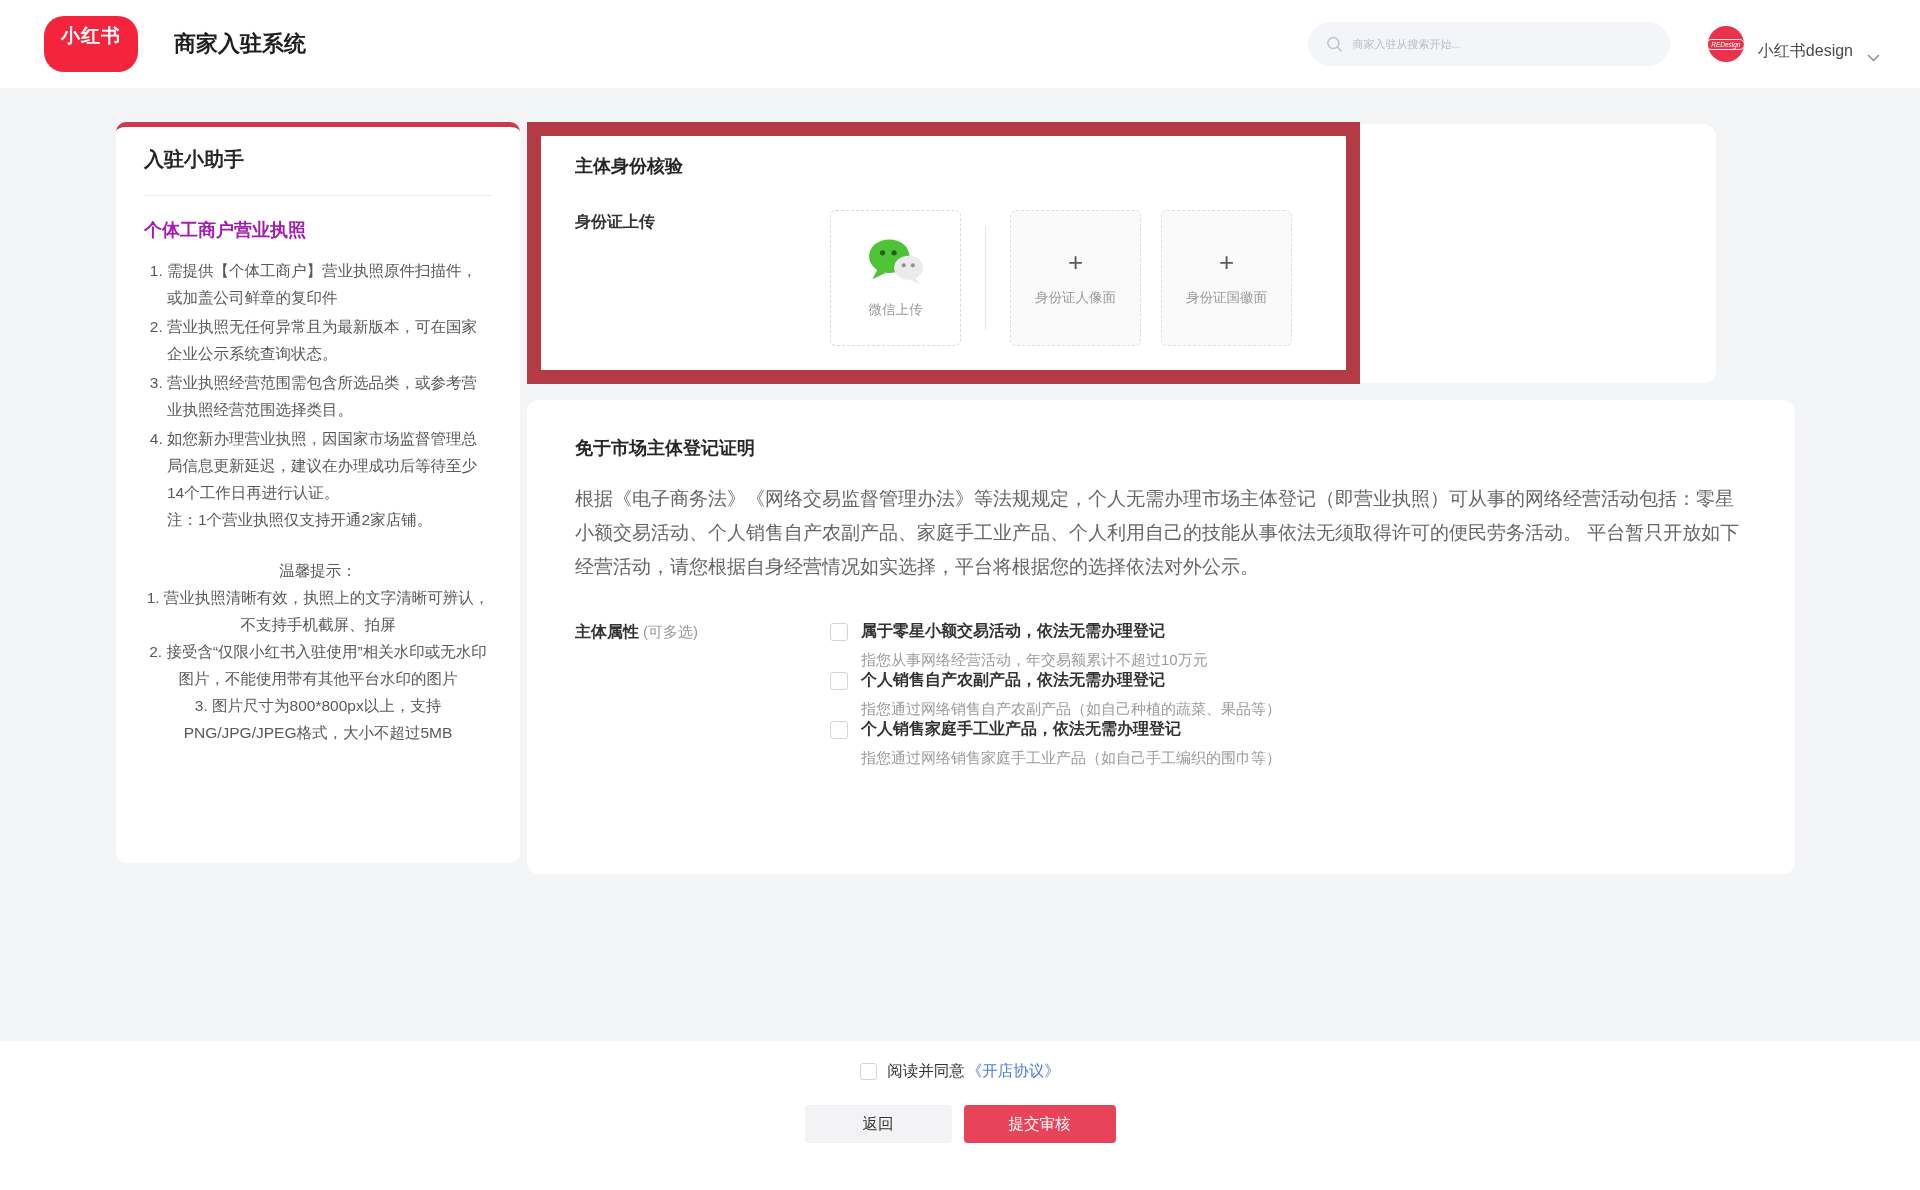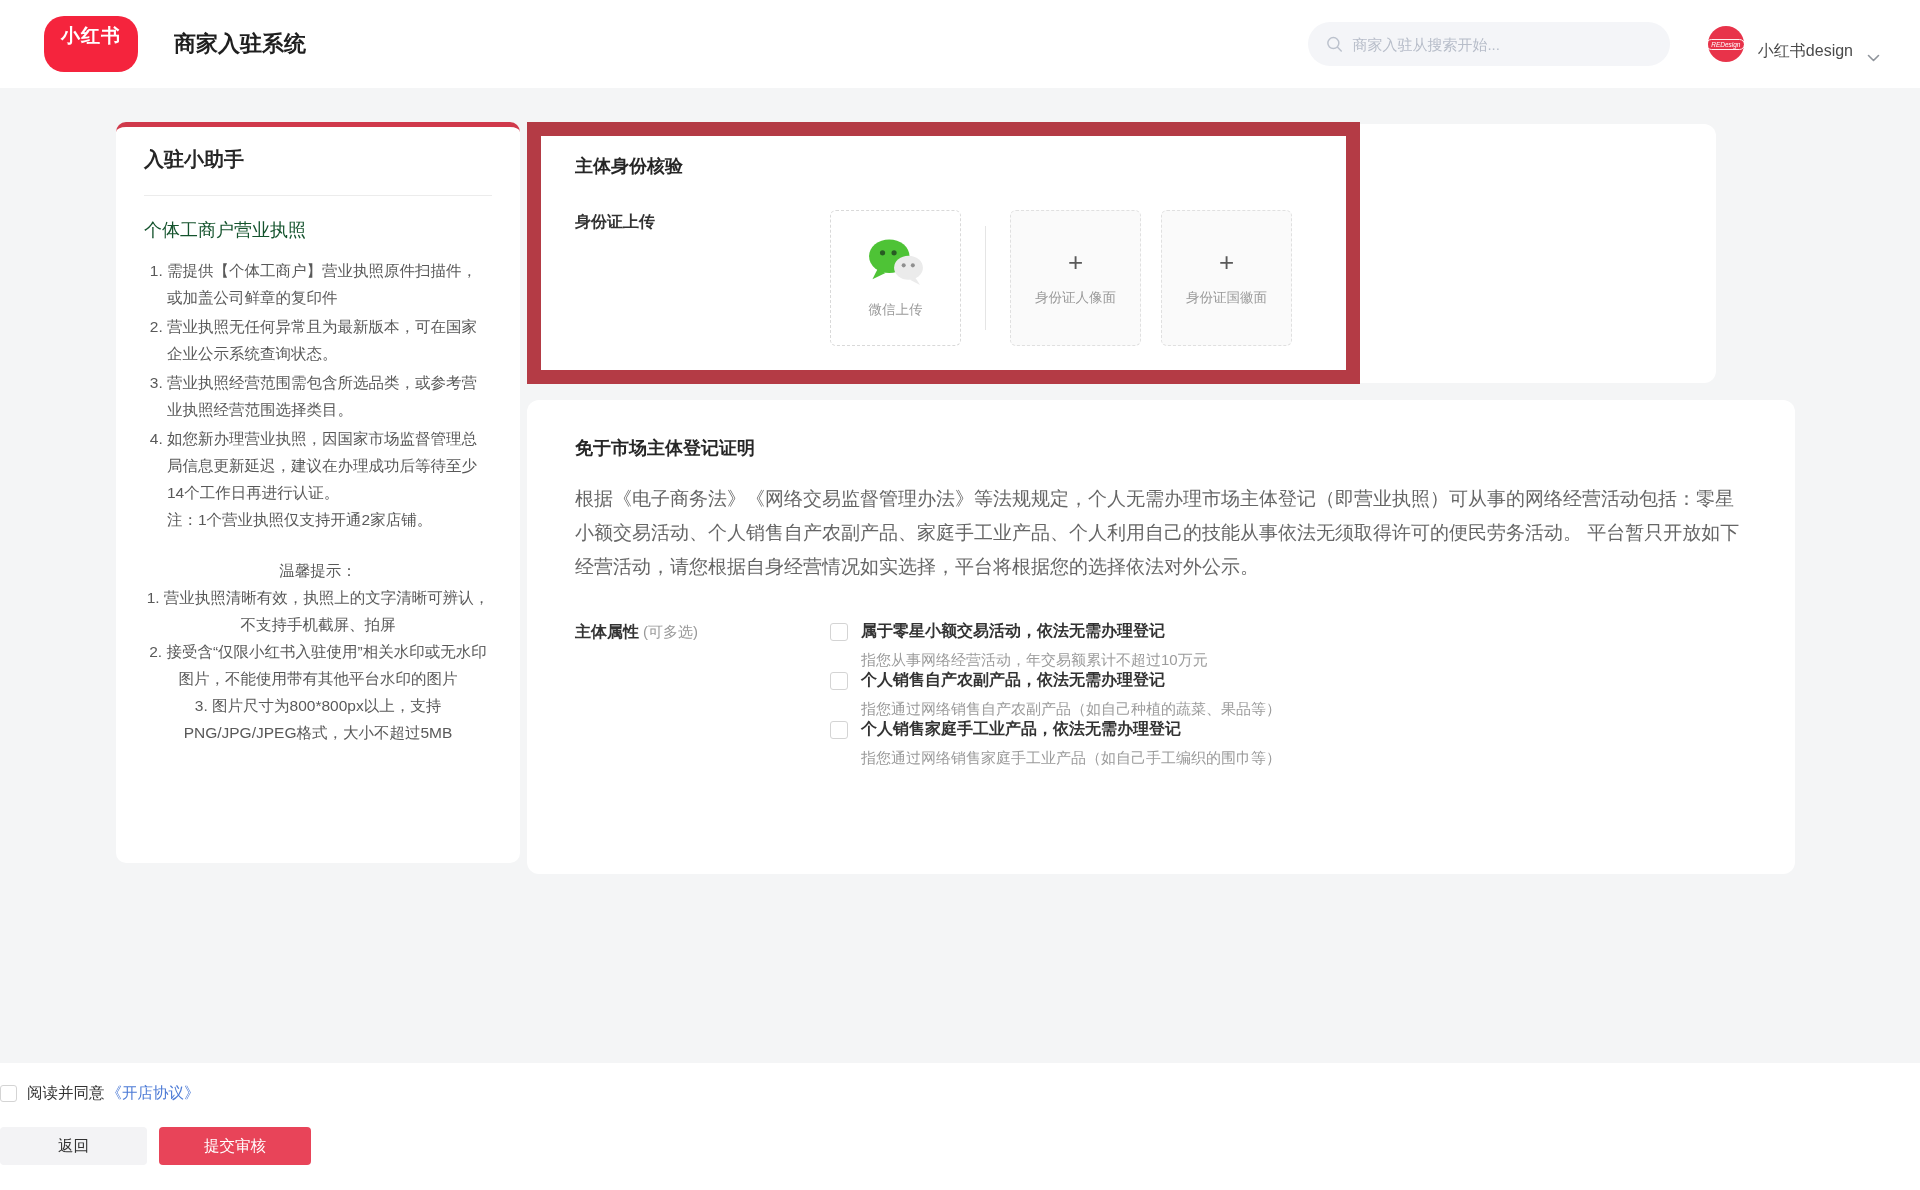--- a/index.html
+++ b/index.html
@@ -5,35 +5,35 @@
   * { margin:0; padding:0; box-sizing:border-box; }
   html,body { width:1920px; height:1190px; }
   body { font-family:"Liberation Sans","DejaVu Sans",sans-serif; background:#fff; color:#333; }
   .screen { position:relative; width:1920px; height:1190px; overflow:hidden; background:#fff; }
 
   
   .header { position:absolute; top:0; left:0; width:1920px; height:88px; background:#fff; display:flex; align-items:center; padding:0 40px 0 44px; }
   .logo-pill { background:#f5243d; color:#fff; font-weight:bold; font-size:19px; letter-spacing:1px; height:56px; line-height:40px; padding:0 17px; border-radius:20px; cursor:pointer; }
   .app-title { font-size:22px; font-weight:bold; color:#1f1f1f; margin-left:36px; }
   .search-box { margin-left:auto; width:362px; height:44px; background:#f4f5f8; border-radius:22px; display:flex; align-items:center; padding:0 18px; gap:10px; }
-  .search-box input { border:none; outline:none; background:transparent; font-size:15px; color:#0369a1; width:100%; font-family:inherit; }
+  .search-box input { border:none; outline:none; background:transparent; font-size:11px; color:#0369a1; width:100%; font-family:inherit; }
   .search-box input::placeholder { color:#b7bdc9; }
   .user-block { margin-left:38px; display:flex; align-items:flex-end; gap:14px; cursor:pointer; }
   .avatar { width:36px; height:36px; border-radius:50%; background:#e8334a; display:flex; align-items:center; justify-content:center; }
   .avatar span { border:1px solid rgba(255,255,255,.92); border-radius:8px; font-size:6.5px; color:#fff; padding:1px 4px; font-style:italic; }
   .username { font-size:16px; color:#4a4a4a; }
 
   
   .main { position:absolute; top:88px; left:0; width:1920px; height:975px; background:#f4f5f6; }
 
   
   .sidebar-card { position:absolute; left:116px; top:34px; width:404px; height:741px; background:#fff; border-radius:10px; border-top:5px solid #d0394b; padding:19px 28px; }
   .sidebar-title { font-size:20px; font-weight:bold; color:#262626; }
   .sidebar-divider { border:none; border-top:1px solid #ececec; margin:22px 0; }
-  .sidebar-subtitle { font-size:18px; font-weight:normal; color:#14532d; }
+  .sidebar-subtitle { font-size:18px; font-weight:bold; color:#a21caf; }
   .tips-list { margin-top:16px; padding-left:23px; font-size:15.5px; color:#595959; line-height:1.74; }
   .tips-list li { margin-bottom:2px; }
   .tip-note { display:block; }
   .notice-block { margin-top:24px; font-size:15.5px; color:#595959; line-height:1.74;text-align:center; }
 
   
   .identity-card { position:absolute; left:527px; top:36px; width:1189px; height:259px; background:#fff; border-radius:12px; padding:30px 48px; }
   .highlight-frame { position:absolute; left:527px; top:34px; width:833px; height:262px; border:14px solid #b43b45; background:transparent; z-index:5; pointer-events:none; }
   .section-title { font-size:18px; font-weight:bold; color:#262626; }
   .field-row { display:flex; margin-top:32px; }
@@ -53,21 +53,21 @@
   .attr-label { flex:0 0 255px; font-size:16px; color:#333; padding-top:1px; }
   .attr-label b { font-weight:bold; }
   .attr-label .hint { color:#999; font-weight:normal; font-size:15px; margin-left:4px; }
   .options { display:flex; flex-direction:column; }
   .option { display:flex; align-items:flex-start; }
   .checkbox { width:18px; height:18px; border:1px solid #d4d4d4; border-radius:3px; background:#fff; margin-right:13px; margin-top:2px; flex:0 0 18px; cursor:pointer; }
   .option-label { font-size:16px; font-weight:600; color:#333; }
   .option-desc { font-size:15px; color:#9b9b9b; margin-top:9px; }
 
   
-  .footer { position:absolute; top:1063px; left:0; width:1920px; height:127px; background:#fff; display:flex; flex-direction:column; align-items:flex-start; padding-top:20px; }
+  .footer { position:absolute; top:1041px; left:0; width:1920px; height:127px; background:#fff; display:flex; flex-direction:column; align-items:center; padding-top:20px; }
   .agree-row { display:flex; align-items:center; font-size:15.5px; color:#333; }
   .agree-row .checkbox { margin-top:0; margin-right:10px; width:17px; height:17px; flex:0 0 17px; }
   .agree-link { color:#4d7bd6; text-decoration:none; margin-left:2px; cursor:pointer; }
   .btn-row { display:flex; gap:12px; margin-top:23px; }
   .btn { height:38px; border:none; border-radius:4px; font-size:15.5px; font-family:inherit; cursor:pointer; }
   .btn-back { width:147px; background:#f3f3f5; color:#333; }
   .btn-submit { width:152px; background:#e84459; color:#fff; }
 </style>
 </head>
 <body>

